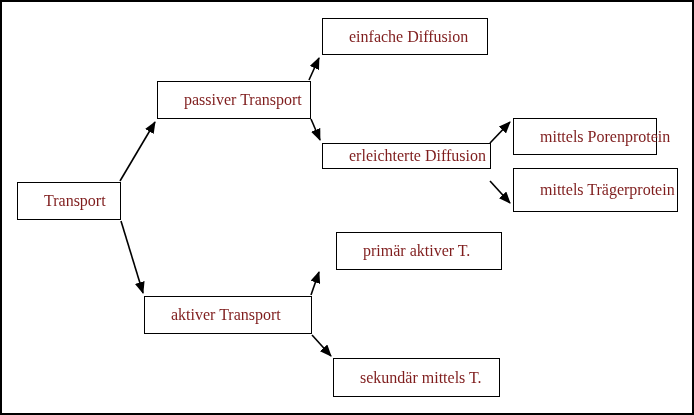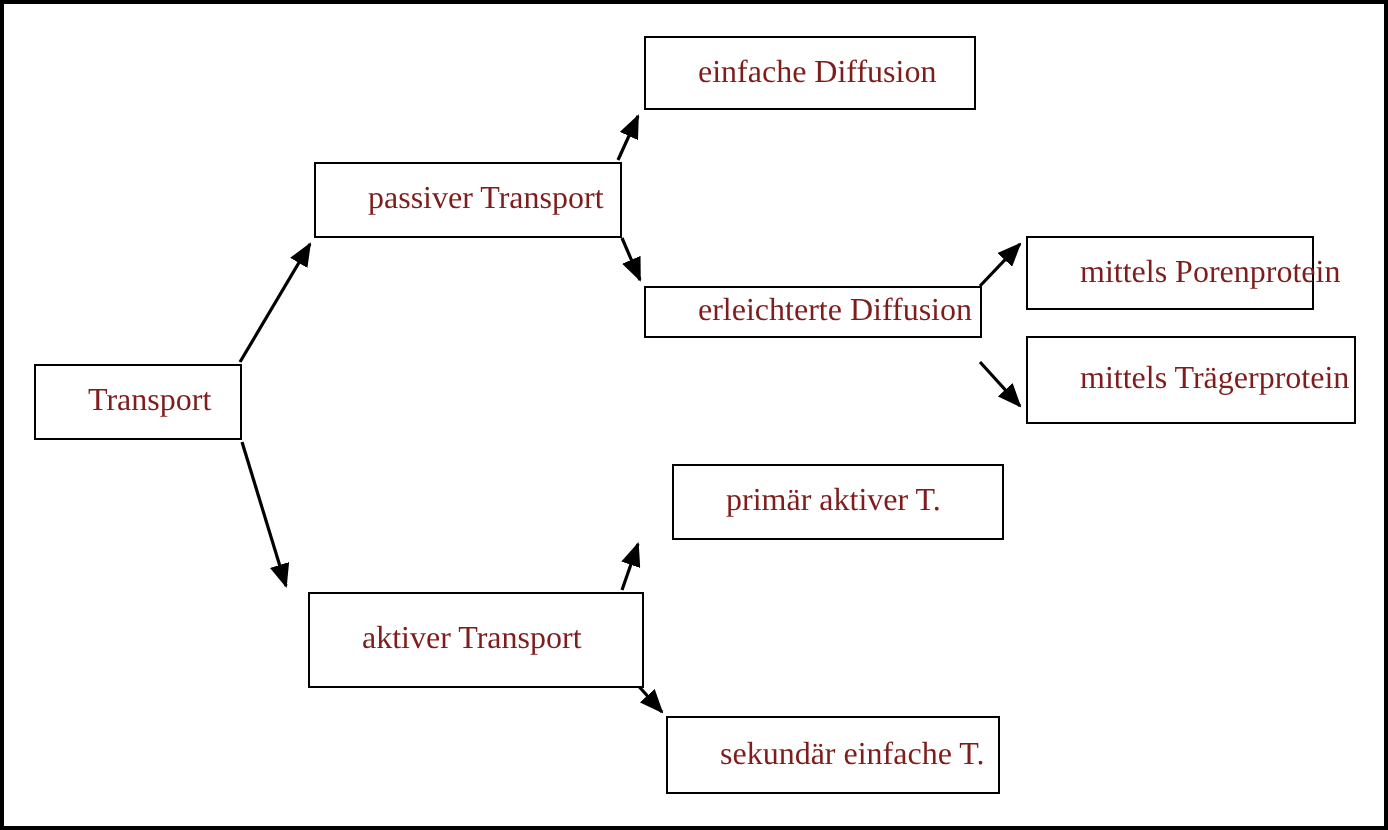--- a/index.html
+++ b/index.html
@@ -33,21 +33,21 @@
     line-height: 1;
   }
   
   .n-root        { left: 15px;  top: 180px; width: 104px; height: 38px; }
   .n-passive     { left: 155px; top: 79px;  width: 154px; height: 38px; }
   .n-simple      { left: 320px; top: 16px;  width: 166px; height: 37px; }
   .n-facilitated { left: 320px; top: 141px; width: 169px; height: 26px; }
   .n-pore        { left: 511px; top: 116px; width: 144px; height: 37px; }
   .n-carrier     { left: 511px; top: 166px; width: 165px; height: 44px; }
   .n-primary     { left: 320px; top: 230px; width: 166px; height: 38px; margin-left: 14px; }
-  .n-active      { left: 152px; top: 294px; width: 168px; height: 48px; }
+  .n-active      { left: 142px; top: 294px; width: 168px; height: 38px; }
   .n-secondary   { left: 331px; top: 356px; width: 167px; height: 39px; }
 </style>
 </head>
 <body>
 
 <div class="canvas">
 
   <svg class="edges" viewBox="0 0 690 411" xmlns="http://www.w3.org/2000/svg">
     <defs>
       <marker id="arrow" markerUnits="userSpaceOnUse" markerWidth="12" markerHeight="10" viewBox="0 0 12 10" refX="11" refY="5" orient="auto">
@@ -90,16 +90,16 @@
 
   <div class="node n-primary">
     <span>primär aktiver T.</span>
   </div>
 
   <div class="node n-active">
     <span>aktiver Transport</span>
   </div>
 
   <div class="node n-secondary">
-    <span>sekundär einfache T.</span>
+    <span>sekundär mittels T.</span>
   </div>
 
 </div>
 
 </body></html>

